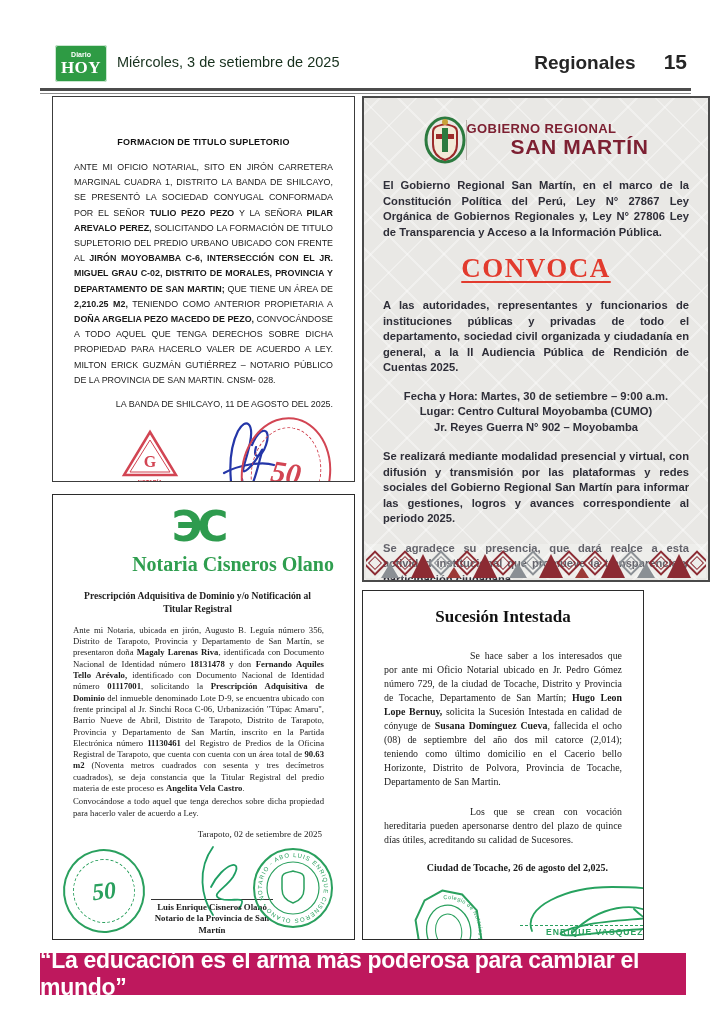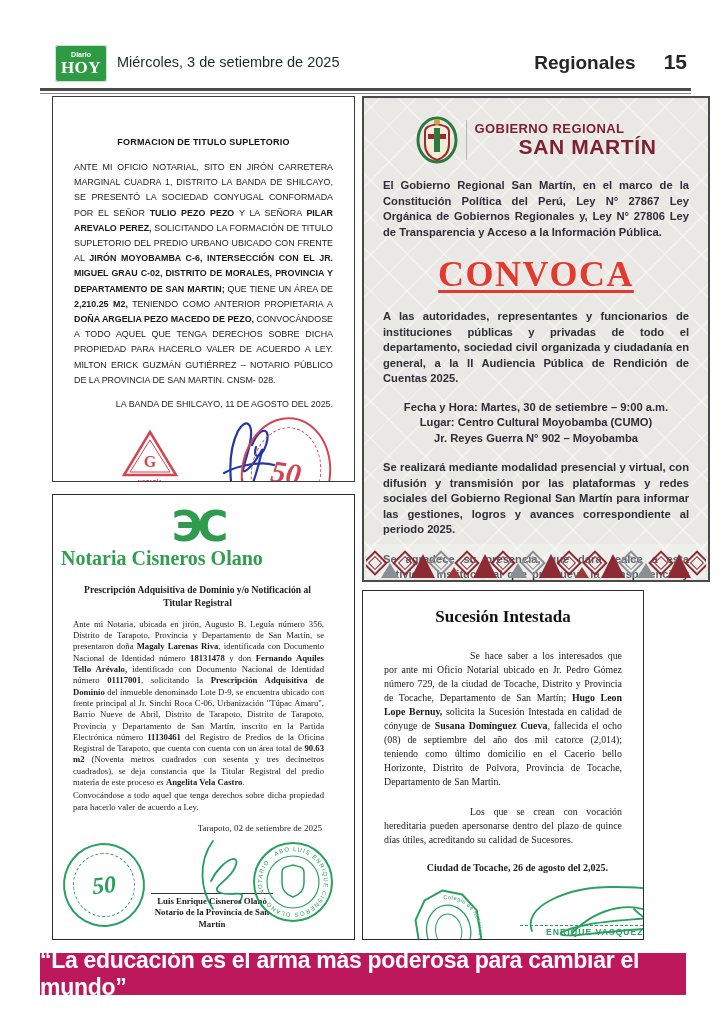--- a/index.html
+++ b/index.html
@@ -37,21 +37,21 @@
   .stamp-round-red{position:absolute;right:2px;top:2px;width:86px;height:108px;border:2.5px solid #d24553;border-radius:50%;
      display:flex;align-items:center;justify-content:center;transform:rotate(8deg);}
   .stamp-round-red .inner{width:68px;height:90px;border:1.5px dashed #d24553;border-radius:50%;
      display:flex;align-items:center;justify-content:center;font-family:"Liberation Serif",serif;
      font-size:30px;font-weight:bold;color:#d24553;font-style:italic;}
 
   
   #notice-cisneros{left:52px;top:494px;width:303px;height:446px;padding:12px 20px 0 8px;border-color:#2b2b2b;}
   .cis-logo{ text-align:center;font-family:"DejaVu Sans",sans-serif;font-size:42px;font-weight:bold;
      color:#2e9b4e;line-height:40px;letter-spacing:-5px;}
-  .cis-brand{text-align:left;font-family:"Liberation Serif",serif;font-size:20px;font-weight:bold;color:#2f9e4f;}
+  .cis-brand{text-align:right;font-family:"Liberation Serif",serif;font-size:20px;font-weight:bold;color:#2f9e4f;margin-top:6px;}
   .cis-subtitle{text-align:center;font-family:"Liberation Serif",serif;font-size:9.6px;font-weight:bold;color:#222;
      margin:14px 18px 0 18px;line-height:1.35;}
   .cis-body{margin:9px 10px 0 12px;font-family:"Liberation Serif",serif;font-size:8.7px;line-height:11.3px;
      text-align:justify;color:#1d1d1d;}
   .cis-body2{margin:2px 10px 0 12px;font-family:"Liberation Serif",serif;font-size:8.7px;line-height:11.3px;text-align:justify;}
   .cis-date{margin:10px 12px 0 0;text-align:right;font-family:"Liberation Serif",serif;font-size:9px;}
   .cis-signatures{position:relative;height:96px;margin-top:4px;}
   .stamp-green-left{position:absolute;left:2px;top:6px;width:78px;height:80px;border:2px solid #2aa05e;border-radius:50%;
      display:flex;align-items:center;justify-content:center;transform:rotate(-6deg);}
   .stamp-green-left .inner{width:60px;height:62px;border:1.5px dashed #2aa05e;border-radius:50%;display:flex;align-items:center;
@@ -61,26 +61,26 @@
   .cis-sign-line{border-top:1px solid #333;margin:-18px 4px 2px 4px;}
   .cis-sign-name{font-family:"Liberation Serif",serif;font-size:8.8px;font-weight:bold;line-height:1.3;}
   .stamp-green-right{position:absolute;right:0px;top:4px;width:82px;height:82px;}
 
   
   #notice-goresam{left:362px;top:96px;width:348px;height:486px;background:#e9e8e5;border:2px solid #4a4a4a;
      padding:18px 19px 0 19px;
      background-image:
        repeating-linear-gradient(45deg, rgba(255,255,255,.35) 0 2px, rgba(0,0,0,0) 2px 26px),
        repeating-linear-gradient(-45deg, rgba(255,255,255,.35) 0 2px, rgba(0,0,0,0) 2px 26px);}
-  .gor-logo-row{display:flex;align-items:center;justify-content:center;gap:8px;}
+  .gor-logo-row{display:flex;align-items:center;justify-content:center;}
   .gor-logo-divider{width:1px;height:40px;background:#b9b4ae;}
   .gor-logo-text .l1{font-size:13px;font-weight:bold;color:#7d2032;letter-spacing:.4px;line-height:1.1;}
   .gor-logo-text .l2{font-size:21px;font-weight:bold;color:#7d2032;letter-spacing:.6px;line-height:1.05;margin-left:44px;}
   .gor-par{margin-top:14px;font-size:11.2px;font-weight:bold;color:#2e2e38;text-align:justify;line-height:15.5px;}
-  .gor-headline{margin-top:13px;text-align:center;font-family:"Liberation Serif",serif;font-size:36px;font-weight:bold;
+  .gor-headline{margin-top:13px;text-align:center;font-family:"Liberation Serif",serif;font-size:27px;font-weight:bold;
      color:#e23b2e;letter-spacing:1.5px;text-decoration:underline;text-underline-offset:4px;}
   .gor-details{margin-top:13px;text-align:center;font-size:11.2px;font-weight:bold;color:#2e2e38;line-height:15.5px;}
   .band{position:absolute;left:2px;right:2px;bottom:2px;height:34px;display:flex;justify-content:center;
      align-items:flex-end;overflow:hidden;background:rgba(255,255,255,.25);}
   .band-diamond{width:14px;height:14px;border:2.5px solid #8c2b33;transform:rotate(45deg);margin:0 -3px 6px -3px;
      flex:none;position:relative;background:transparent;}
   .band-diamond::after{content:"";position:absolute;inset:2px;border:1.5px solid;border-color:inherit;}
   .band-diamond.d-gray{border-color:#8a8f94;}
   .band-tri{width:0;height:0;border-left:12px solid transparent;border-right:12px solid transparent;flex:none;}
   .t-maroon{border-bottom:24px solid #8c2b33;}

